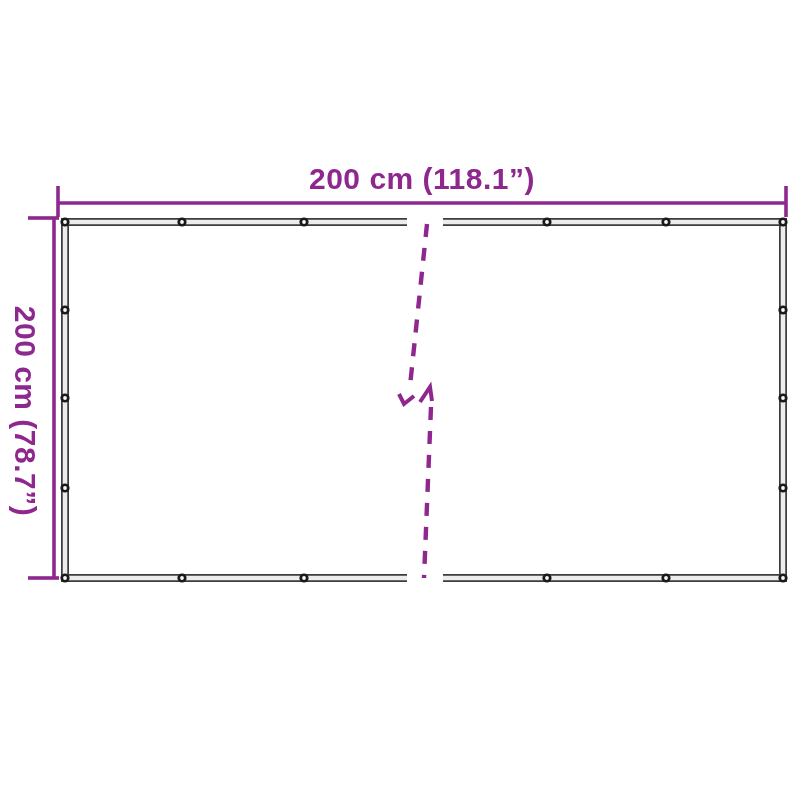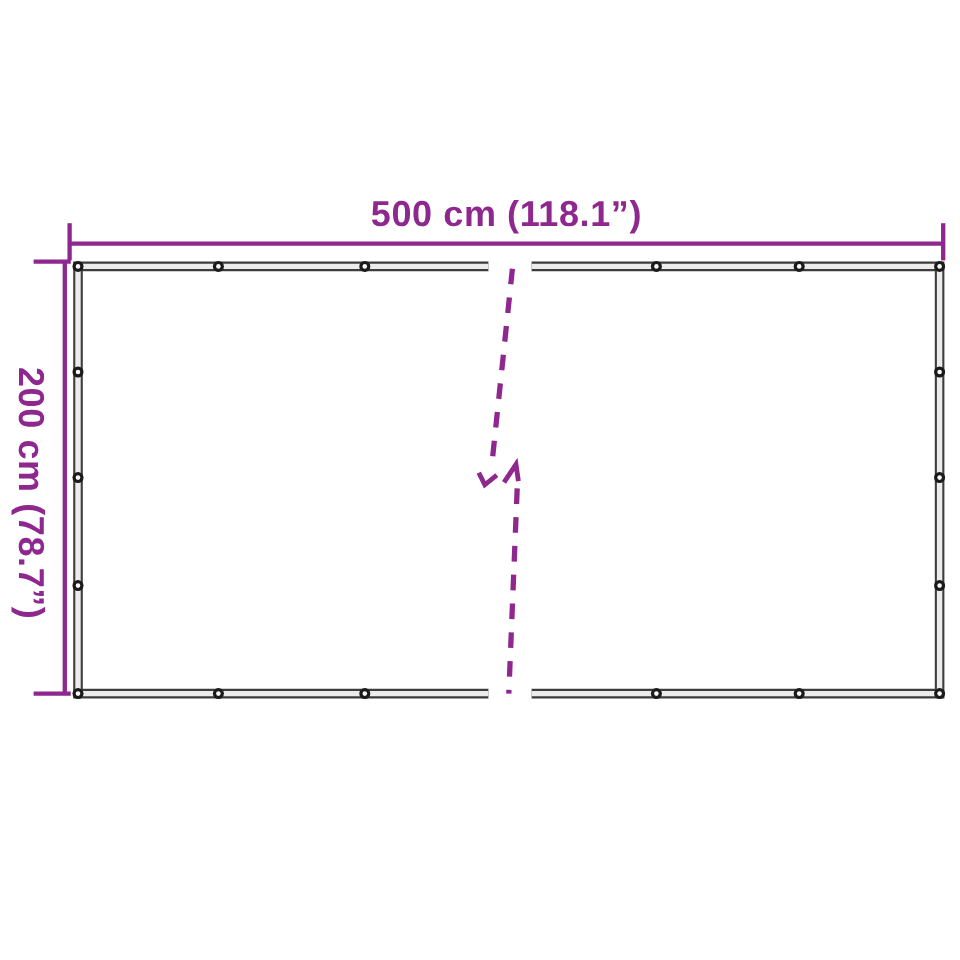--- a/index.html
+++ b/index.html
@@ -112,16 +112,16 @@
       </g>
 
     <g stroke="#8E278E" stroke-width="4.4" fill="none" stroke-linecap="butt">
       <line x1="427" y1="224" x2="410" y2="386" stroke-dasharray="13 11"></line>
       <polyline points="399,394 404,404 414,396" stroke-width="4"></polyline>
       <polyline points="420,402 430,387 432,401" stroke-width="4"></polyline>
       <line x1="431" y1="407" x2="424" y2="578" stroke-dasharray="13 11"></line>
     </g>
   </svg>
 
-  <div class="dim-label dim-label-top">500 cm (118.1”)</div>
+  <div class="dim-label dim-label-top">200 cm (118.1”)</div>
 
   <div class="dim-label dim-label-left">200 cm (78.7”)</div>
 </div>
 
 </body></html>

